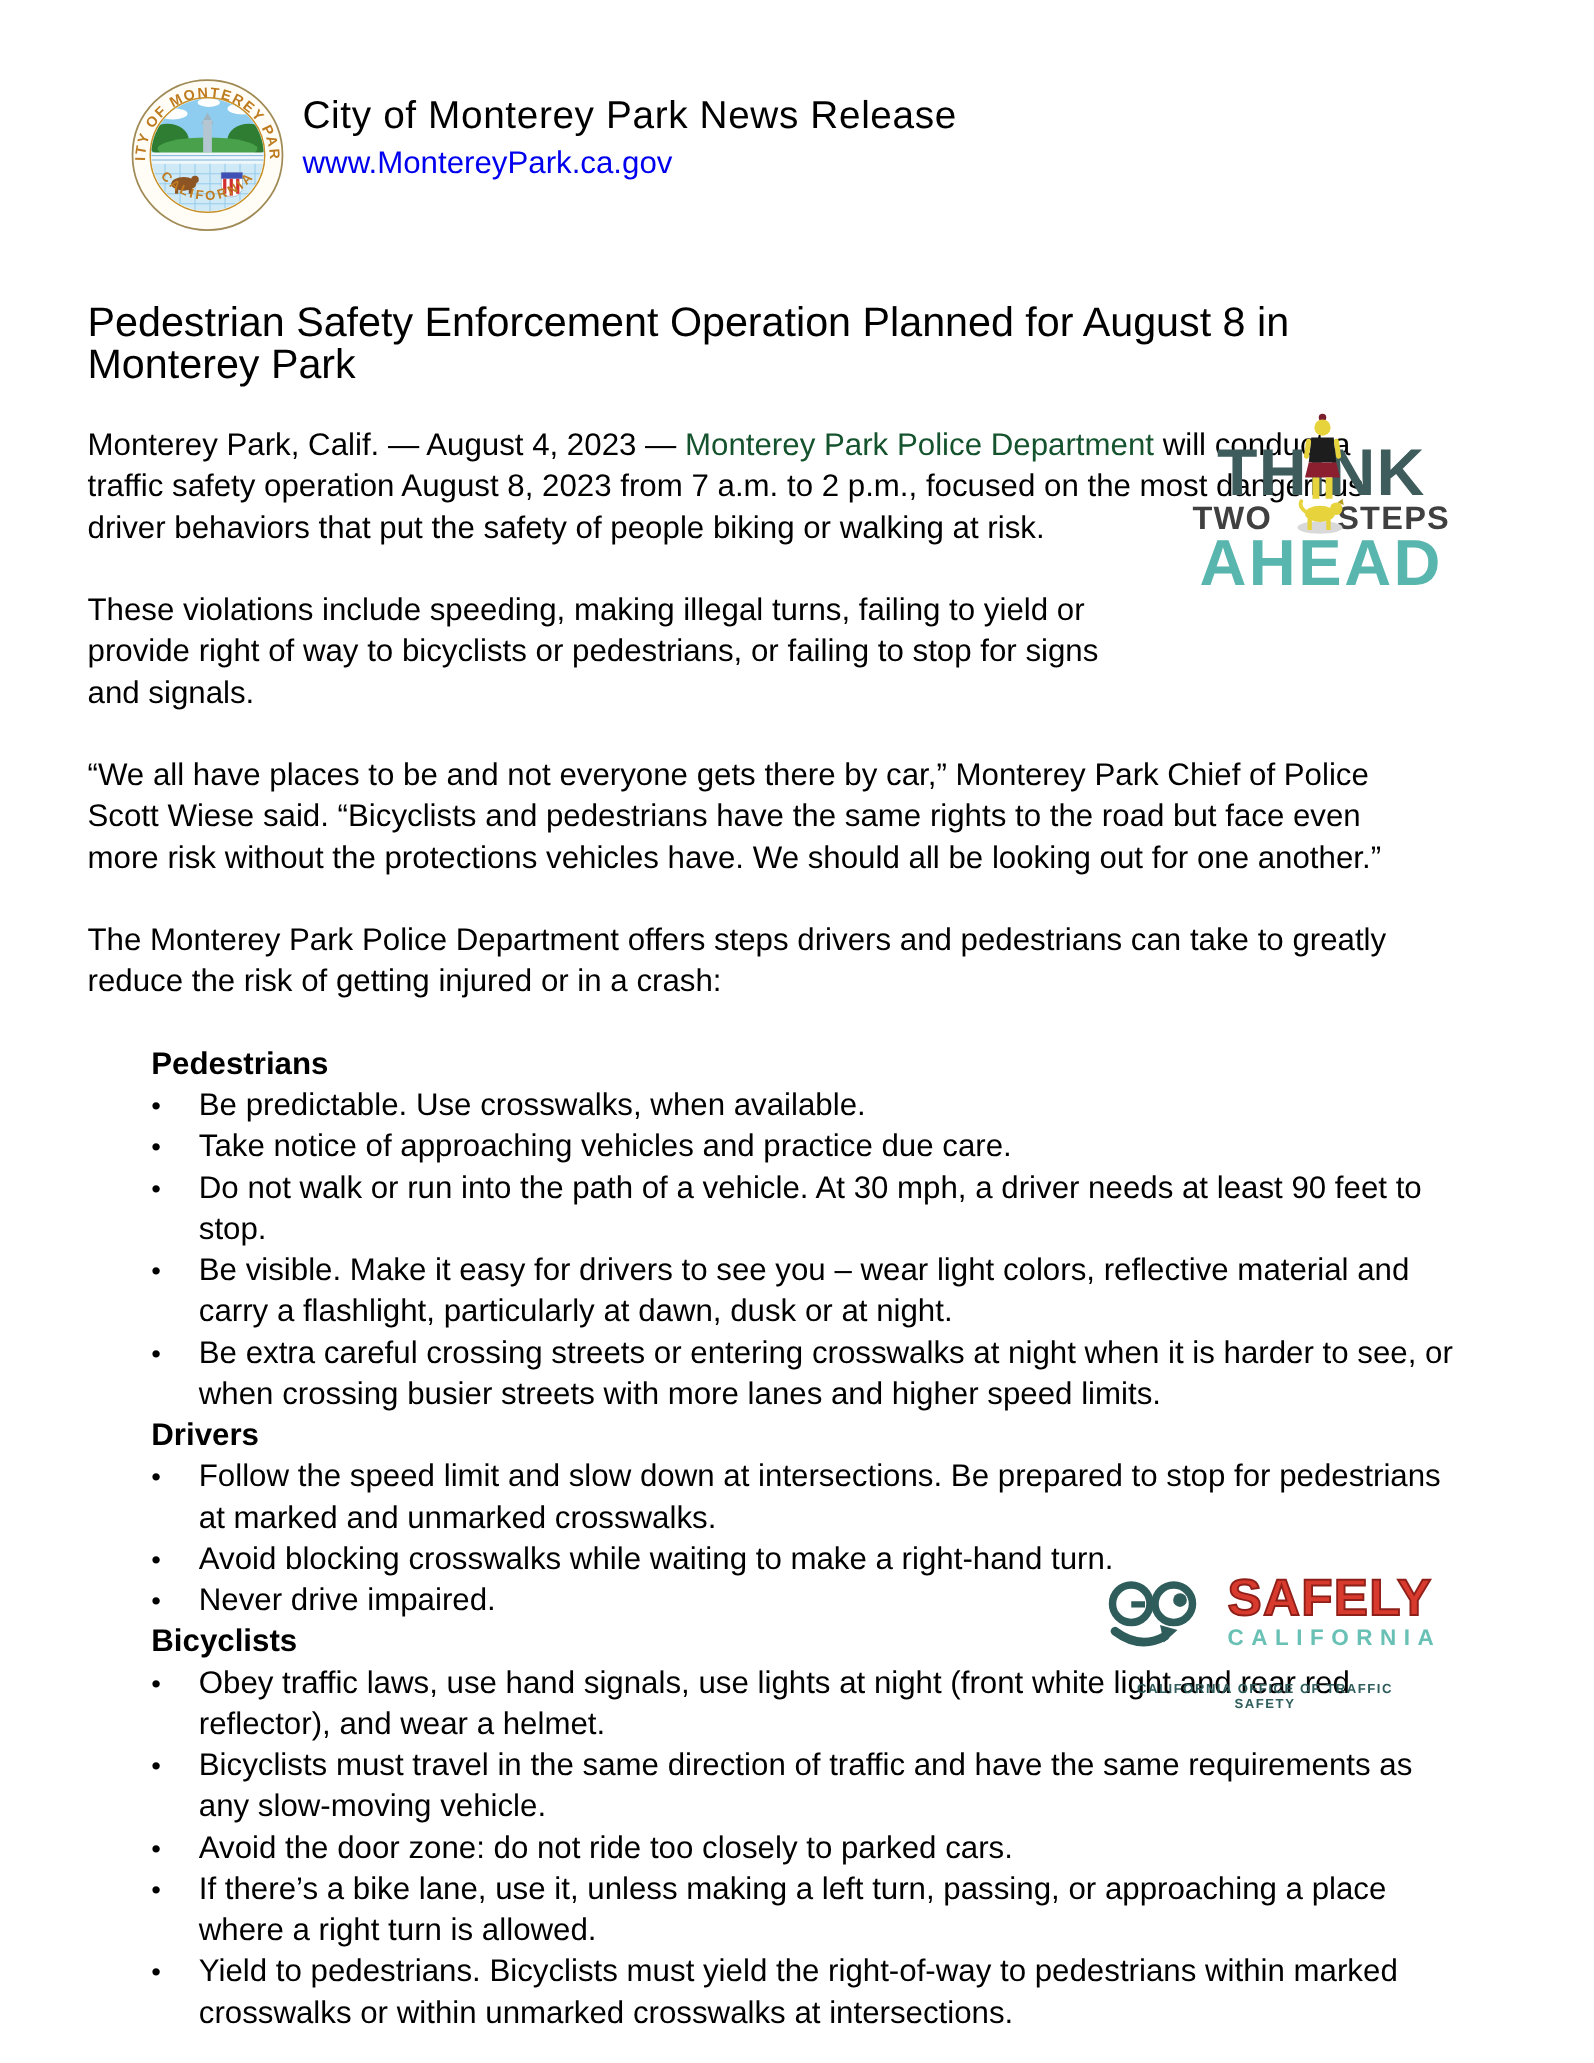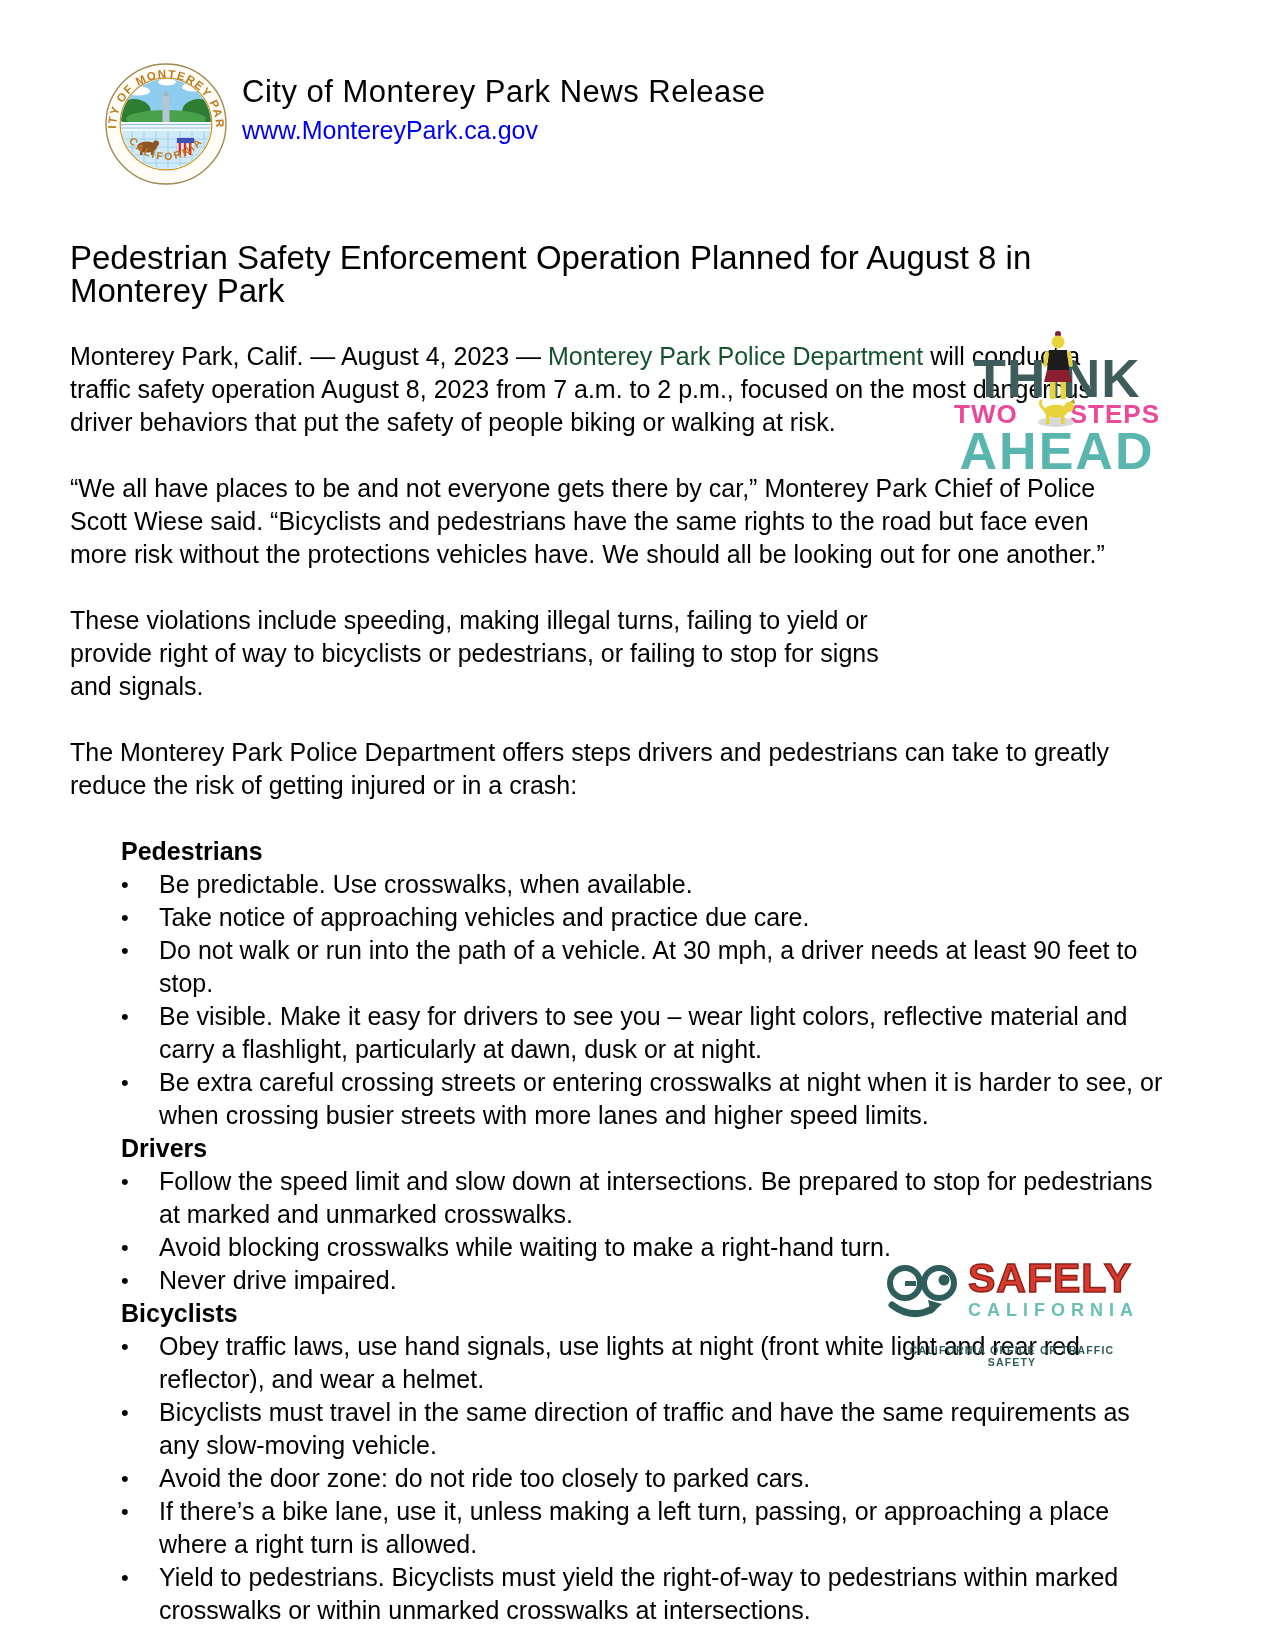--- a/index.html
+++ b/index.html
@@ -25,27 +25,27 @@
   .list-block { margin-top:33px;margin-left:16px; }
   .section-head { margin:0 0 0 105px; font-size:25px; font-weight:700; line-height:33px; }
   .blist { list-style:none; margin:0; padding:0; }
   .blist li { display:flex; margin-left:105px; margin-right:105px; line-height:33px; }
   .blist .bullet { flex:none; width:38px; font-size:22px; }
   
   .think-logo { position:absolute; left:952px; top:352px; width:210px; text-align:center;
     font-family:"Liberation Sans", sans-serif; line-height:1; user-select:none; }
   .think-word { display:block; font-size:53px; font-weight:800; color:#3e5c5c; letter-spacing:1px; }
   .think-row { display:flex; justify-content:space-between; align-items:center; margin-top:-4px; padding:0 2px; }
-  .think-sub { font-size:26px; font-weight:800; color:#ec4899; letter-spacing:1px; }
+  .think-sub { font-size:26px; font-weight:800; color:#404040; letter-spacing:1px; }
   .think-ahead { display:block; margin-top:-2px; font-size:52px; font-weight:800; color:#59b6ae; letter-spacing:2px; }
   .think-person { position:absolute; left:86px; top:-22px; }
   .think-dog { position:absolute; left:84px; top:46px; }
   
   .gosafely { position:absolute; left:884px; top:1258px; width:256px; }
-  .gos-row { display:flex; align-items:flex-start; }
+  .gos-row { display:flex; align-items:flex-start;gap:14px; }
   .gos-glasses { flex:none; margin-top:4px; }
   .gos-col { margin-left:6px; }
   .gos-safely { display:block; font-size:41px; font-weight:800; color:#d93a2e; letter-spacing:1px; line-height:1; -webkit-text-stroke:1.5px #8f2019; }
   .gos-cal { display:block; margin-top:2px; font-size:18px; font-weight:700; color:#69c0b4; letter-spacing:6px; line-height:1; }
   .gos-tag { margin-top:14px; text-align:center; font-size:10.5px; font-weight:700; color:#2e5d5b; letter-spacing:1.2px; }
 </style>
 </head>
 <body>
 
 <div class="page">
@@ -146,23 +146,23 @@
         <ellipse cx="20" cy="13" rx="12" ry="6.5" fill="#e7d33c"></ellipse>
         <circle cx="33" cy="9" r="5" fill="#e7d33c"></circle>
         <path d="M34,4 l4,-3 l1,5 z" fill="#b79f1f"></path>
         <rect x="10" y="17" width="3.5" height="9" fill="#e7d33c"></rect>
         <rect x="25" y="17" width="3.5" height="9" fill="#e7d33c"></rect>
         <path d="M8,11 q-5,-4 -3,-8" stroke="#e7d33c" stroke-width="3" fill="none" stroke-linecap="round"></path>
       </svg>
     </span>
   </div>
 
+  <p class="body-par violations">These violations include speeding, making illegal turns, failing to yield or provide right of way to bicyclists or pedestrians, or failing to stop for signs and signals.</p>
+
   <p class="body-par">“We all have places to be and not everyone gets there by car,” Monterey Park Chief of Police Scott Wiese said. “Bicyclists and pedestrians have the same rights to the road but face even more risk without the protections vehicles have. We should all be looking out for one another.”</p>
-
-  <p class="body-par violations">These violations include speeding, making illegal turns, failing to yield or provide right of way to bicyclists or pedestrians, or failing to stop for signs and signals.</p>
 
   <p class="body-par">The Monterey Park Police Department offers steps drivers and pedestrians can take to greatly reduce the risk of getting injured or in a crash:</p>
 
   <div class="list-block">
     <h3 class="section-head">Pedestrians</h3>
     <ul class="blist">
       <li>
           <span class="bullet">•</span>
           <span>Be predictable. Use crosswalks, when available.</span>
         </li>

